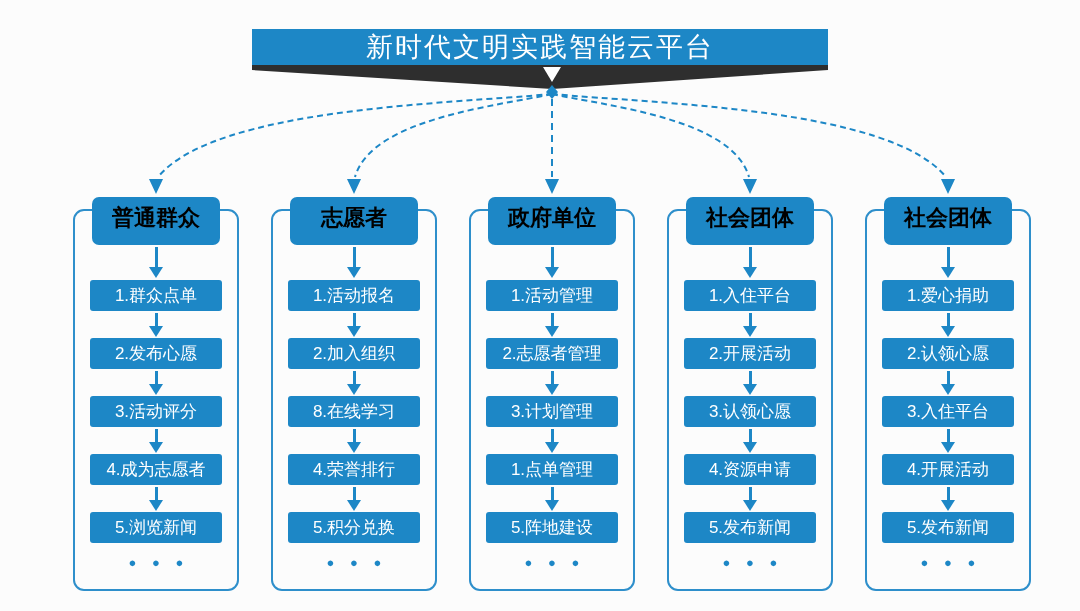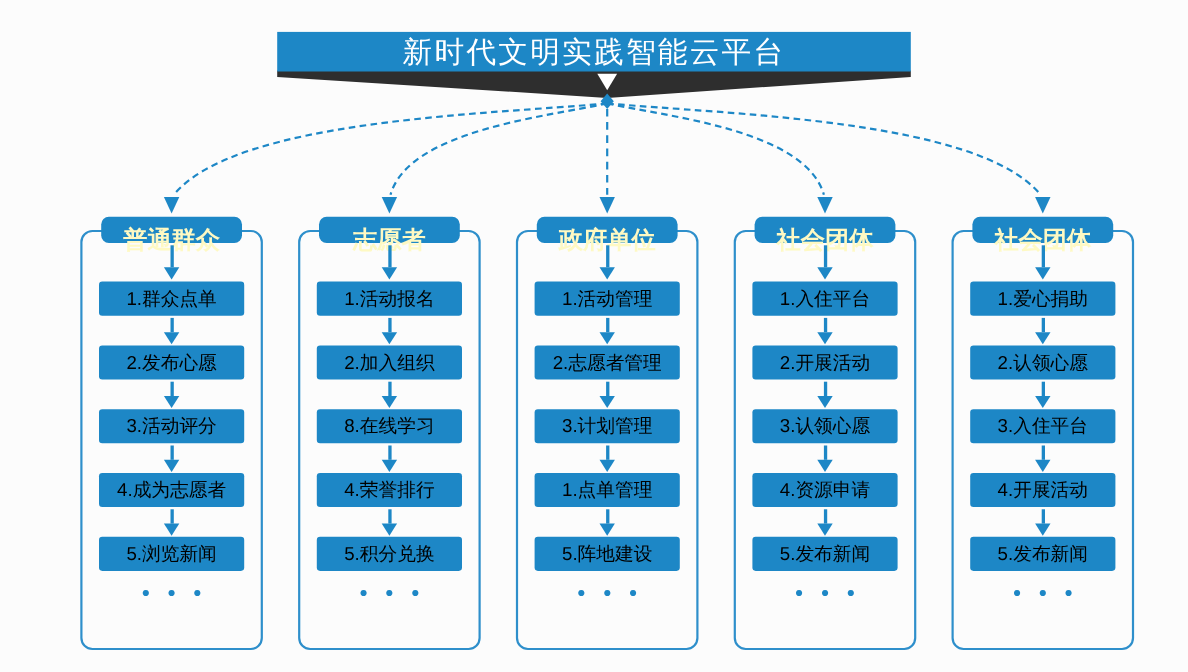--- a/index.html
+++ b/index.html
@@ -21,29 +21,29 @@
   .columns-row{
     position:absolute;left:72px;top:197px;width:960px;height:394px;
     display:flex;gap:30px;z-index:2;
   }
   .col{position:relative;width:168px;height:394px;display:flex;flex-direction:column;align-items:center;}
   .col-frame{
     position:absolute;left:1px;right:1px;top:12px;bottom:0;
     border:2px solid #2e8fcb;border-radius:11px;background:transparent;
   }
   .col-header{
-    position:relative;z-index:1;width:128px;height:24px;
+    position:relative;z-index:1;width:128px;height:48px;
     background:#1d87c6;border-radius:7px;
-    color:#fef9c3;font-weight:bold;font-size:22px;line-height:41px;text-align:center;
+    color:#000000;font-weight:bold;font-size:22px;line-height:41px;text-align:center;
     flex:0 0 auto;
   }
   .step{
     position:relative;z-index:1;width:132px;height:31px;flex:0 0 auto;
     background:#1d87c6;border-radius:3px;
-    color:#000000;font-size:17px;line-height:32px;text-align:center;white-space:nowrap;
+    color:#ffffff;font-size:17px;line-height:32px;text-align:center;white-space:nowrap;
   }
   .v-arrow{
     position:relative;z-index:1;flex:0 0 auto;height:27px;
     display:flex;flex-direction:column;align-items:center;justify-content:flex-start;
     padding-top:2px;box-sizing:border-box;
   }
   .v-arrow .stem{width:3px;height:13px;background:#1d87c6;display:block;}
   .v-arrow .head{
     width:0;height:0;display:block;
     border-left:7px solid transparent;border-right:7px solid transparent;

